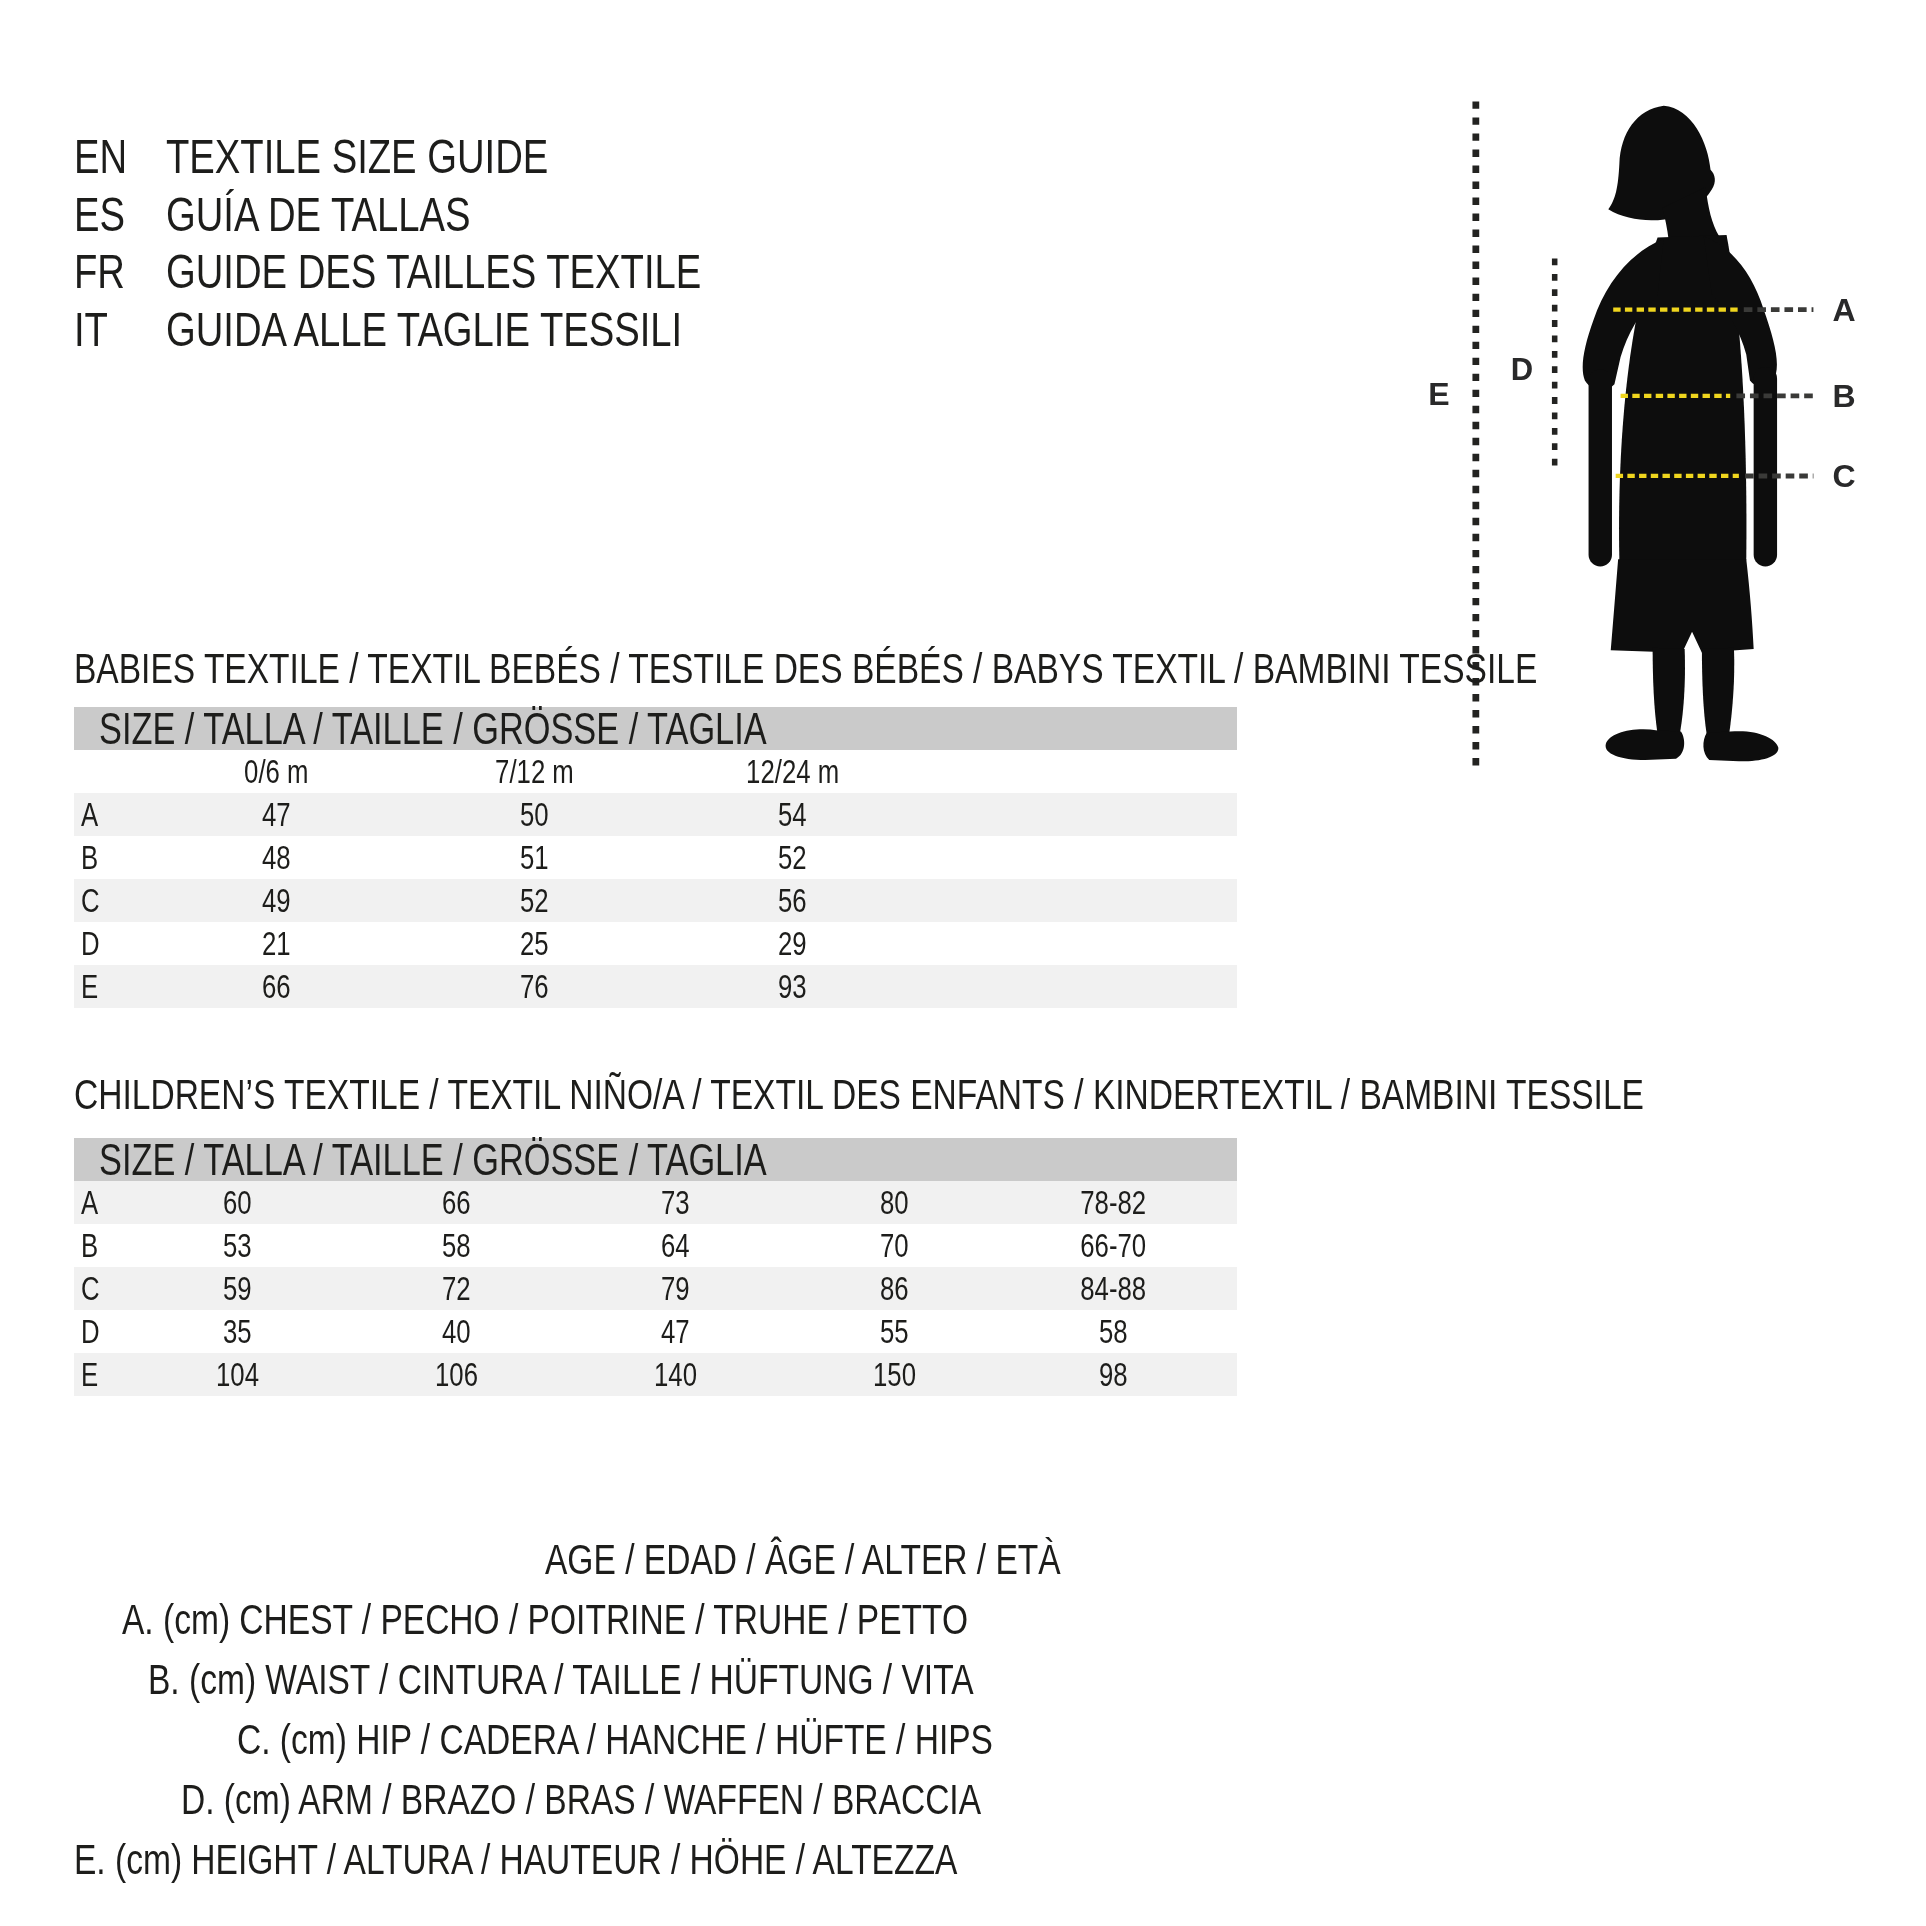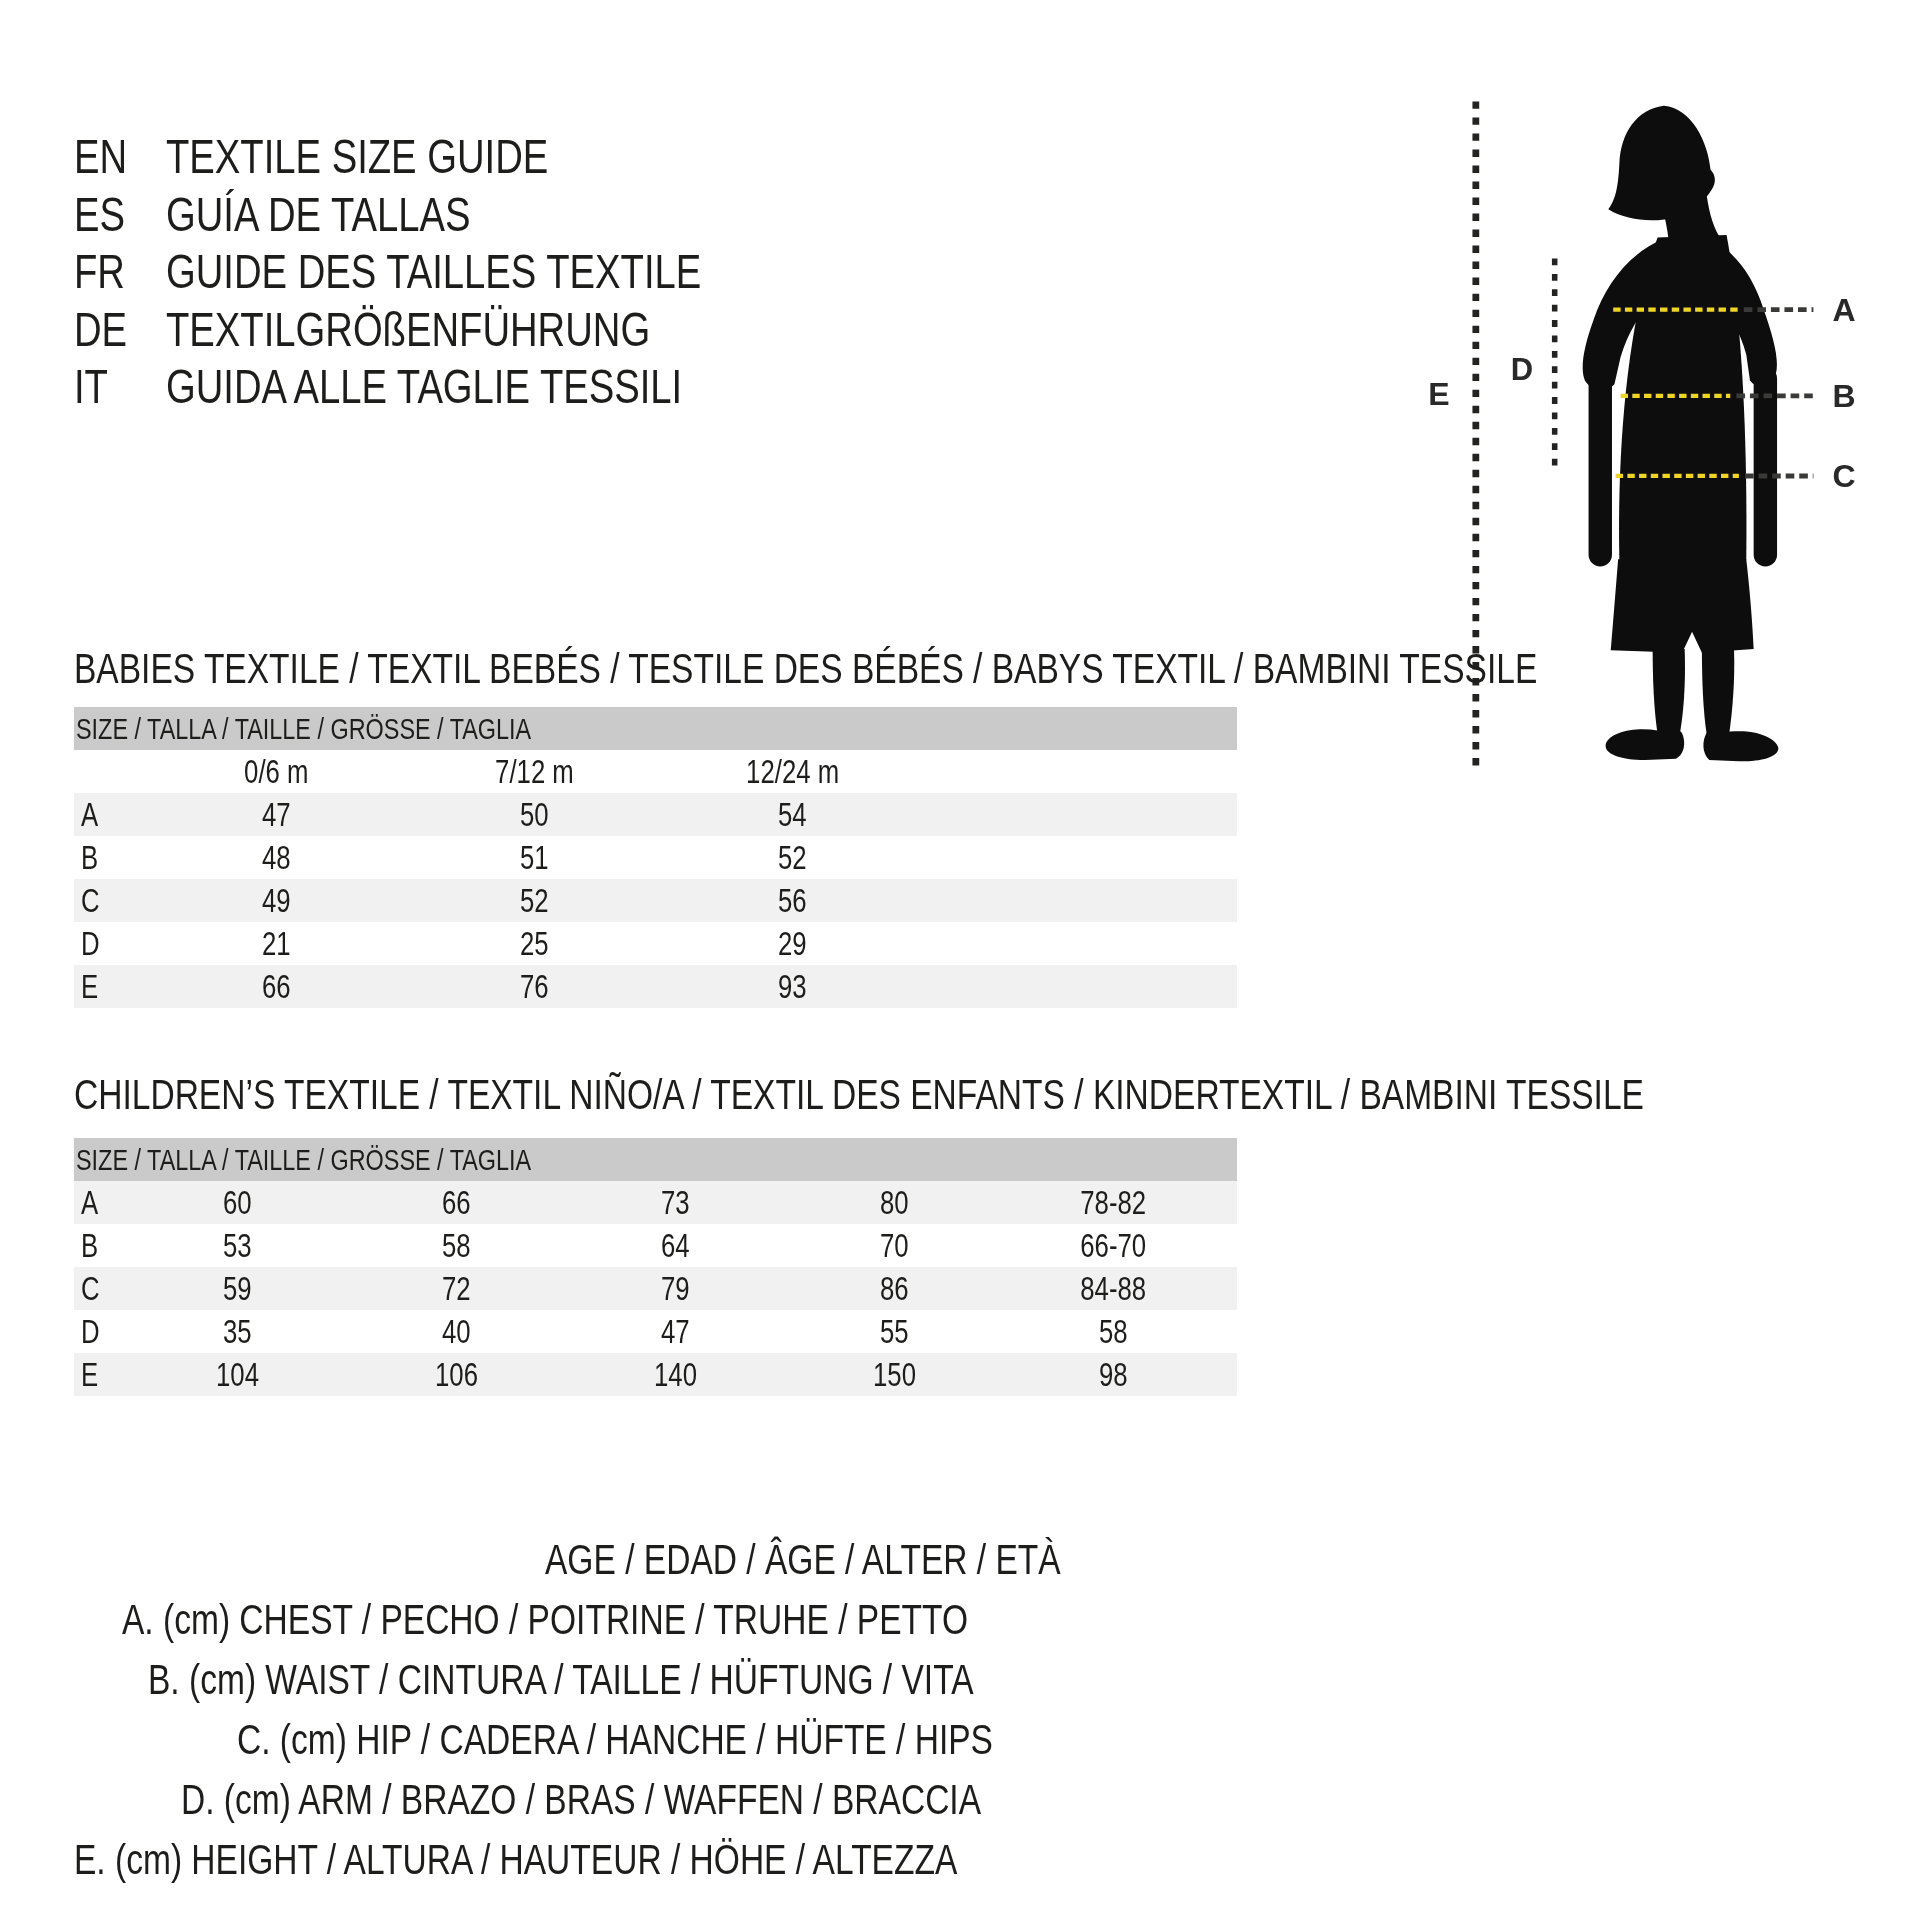--- a/index.html
+++ b/index.html
@@ -23,21 +23,21 @@
   
   .section-title{position:absolute;left:74px;font-size:43px;line-height:44px;white-space:nowrap;}
   #babies-title{top:646px;}
   #children-title{top:1072px;}
 
   
   .size-table{position:absolute;left:74px;width:1163px;}
   #babies-table{top:707px;}
   #children-table{top:1138px;}
   .size-bar{height:43px;background:var(--bar);display:flex;align-items:center;
-            padding-left:2px;font-size:30px;box-sizing:border-box;width:1163px;}
+            padding-left:25px;font-size:44px;box-sizing:border-box;width:1163px;}
   .thead,.trow{display:grid;align-items:center;width:1163px;}
   .grid-b{grid-template-columns:54px repeat(3,219px) 1fr;gap:39px;}
   .grid-c{grid-template-columns:54px repeat(5,219px) 1fr;}
   .thead{height:43px;font-size:33px;}
   .trow{height:43px;font-size:33px;}
   .trow.stripe{background:var(--stripe);}
   .rowlab{padding-left:7.4px;}
   .num{text-align:center;}
 
   
@@ -56,21 +56,20 @@
 </style>
 </head>
 <body>
 
 <div id="canvas">
 
   <div id="langs">
       <div class="lang-row"><span class="lang-code"><span class="cn">EN</span></span><span class="lang-title"><span class="cn">TEXTILE SIZE GUIDE</span></span></div>
       <div class="lang-row"><span class="lang-code"><span class="cn">ES</span></span><span class="lang-title"><span class="cn">GUÍA DE TALLAS</span></span></div>
       <div class="lang-row"><span class="lang-code"><span class="cn">FR</span></span><span class="lang-title"><span class="cn">GUIDE DES TAILLES TEXTILE</span></span></div>
-      <div class="lang-row"><span class="lang-code"><span class="cn">DE</span></span><span class="lang-title"><span class="cn">TEXTILGRÖßENFÜHRUNG</span></span></div>
       <div class="lang-row"><span class="lang-code"><span class="cn">IT</span></span><span class="lang-title"><span class="cn">GUIDA ALLE TAGLIE TESSILI</span></span></div>
     </div>
 
   <svg id="figure-svg" width="462" height="690" viewBox="0 0 750 1120">
     <line x1="115" y1="25" x2="115" y2="1105" stroke="#232321" stroke-width="11" stroke-dasharray="12 14"></line>
     <line x1="243" y1="280" x2="243" y2="620" stroke="#232321" stroke-width="9" stroke-dasharray="11 14"></line>
     <g transform="translate(270,20)" fill="var(--black)">
       <path d="M150 12 C106 18 80 56 78 106 C76 144 72 164 60 180 C92 200 140 202 170 192
                C196 184 216 168 228 148 C236 136 234 124 226 116 C222 72 196 16 150 12 Z"></path>
       <path d="M148 178 L218 144 C222 178 228 204 240 224 L158 230 C156 212 152 194 148 178 Z"></path>

